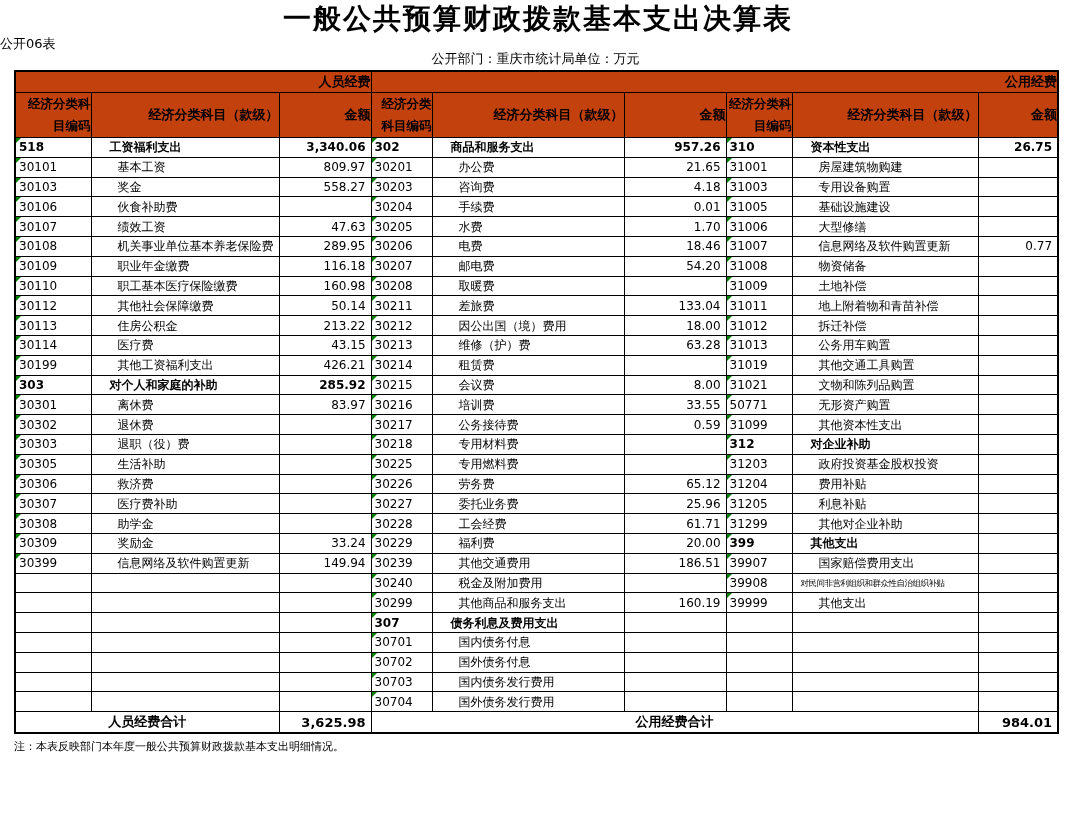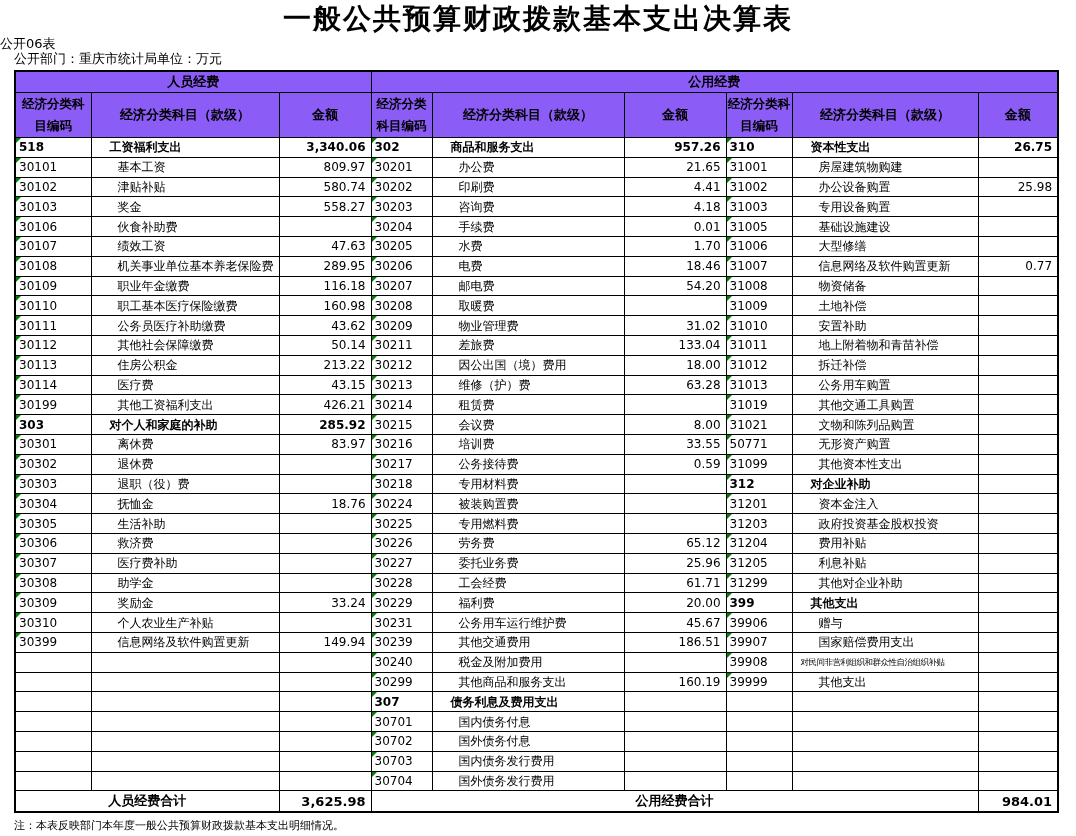--- a/index.html
+++ b/index.html
@@ -1,24 +1,24 @@
 <!DOCTYPE html>
 <html style="--flag: #008000;"><head>
 <meta charset="utf-8">
 <style>
   html,body{margin:0;padding:0;background:#fff;}
   .page{position:relative;width:1076px;height:836px;background:#ffffff;color:#000;
         font-family:"DejaVu Sans","Liberation Sans",sans-serif;overflow:hidden;}
   .title{ text-align:center;font-weight:bold;font-size:28px;letter-spacing:2px;height:34px;}
   .code-line{font-size:13px;line-height:15px;margin:2px 19px 0 0;}
-  .meta-row{display:flex;justify-content:flex-start;font-size:13px;line-height:16px;margin:0 19px 3px 14px;}
+  .meta-row{display:flex;justify-content:center;font-size:13px;line-height:16px;margin:0 19px 3px 14px;}
   table{border-collapse:collapse;table-layout:fixed;width:1043px;margin-left:14px;
         border:2px solid #000;}
   th,td{border:1px solid #000;padding:0;overflow:hidden;white-space:nowrap;}
-  thead th{font-weight:bold;text-align:center;font-size:13px;background:#8b5cf6;}
+  thead th{font-weight:bold;text-align:right;font-size:13px;background:#c2410c;}
   tr.group-row th{height:20px;}
   tr.cols-row th{height:28px;}
   tr.cols-row th.code-h{white-space:normal;line-height:22px;font-size:12.5px;}
   tbody tr{height:19.8px;}
   tbody td{font-size:12px;line-height:18px;}
   td.code{padding-left:3px;position:relative;}
   td.code.flag::before{content:"";position:absolute;left:0;top:0;width:0;height:0;
         border-top:5px solid var(--flag,#008000);border-right:5px solid transparent;}
   td.name.child{padding-left:26px;}
   td.name.parent{padding-left:18px;}
@@ -87,31 +87,20 @@
           <td class="name child">基本工资</td>
           <td class="amt">809.97</td>
           <td class="code flag">30201</td>
           <td class="name child">办公费</td>
           <td class="amt">21.65</td>
           <td class="code flag">31001</td>
           <td class="name child">房屋建筑物购建</td>
           <td class="amt"></td>
         </tr>
         <tr>
-          <td class="code flag">30102</td>
-          <td class="name child">津贴补贴</td>
-          <td class="amt">580.74</td>
-          <td class="code flag">30202</td>
-          <td class="name child">印刷费</td>
-          <td class="amt">4.41</td>
-          <td class="code flag">31002</td>
-          <td class="name child">办公设备购置</td>
-          <td class="amt">25.98</td>
-        </tr>
-        <tr>
           <td class="code flag">30103</td>
           <td class="name child">奖金</td>
           <td class="amt">558.27</td>
           <td class="code flag">30203</td>
           <td class="name child">咨询费</td>
           <td class="amt">4.18</td>
           <td class="code flag">31003</td>
           <td class="name child">专用设备购置</td>
           <td class="amt"></td>
         </tr>
@@ -164,31 +153,20 @@
           <td class="name child">职工基本医疗保险缴费</td>
           <td class="amt">160.98</td>
           <td class="code flag">30208</td>
           <td class="name child">取暖费</td>
           <td class="amt"></td>
           <td class="code flag">31009</td>
           <td class="name child">土地补偿</td>
           <td class="amt"></td>
         </tr>
         <tr>
-          <td class="code flag">30111</td>
-          <td class="name child">公务员医疗补助缴费</td>
-          <td class="amt">43.62</td>
-          <td class="code flag">30209</td>
-          <td class="name child">物业管理费</td>
-          <td class="amt">31.02</td>
-          <td class="code flag">31010</td>
-          <td class="name child">安置补助</td>
-          <td class="amt"></td>
-        </tr>
-        <tr>
           <td class="code flag">30112</td>
           <td class="name child">其他社会保障缴费</td>
           <td class="amt">50.14</td>
           <td class="code flag">30211</td>
           <td class="name child">差旅费</td>
           <td class="amt">133.04</td>
           <td class="code flag">31011</td>
           <td class="name child">地上附着物和青苗补偿</td>
           <td class="amt"></td>
         </tr>
@@ -261,31 +239,20 @@
         <tr>
           <td class="code flag">30303</td>
           <td class="name child">退职（役）费</td>
           <td class="amt"></td>
           <td class="code flag">30218</td>
           <td class="name child">专用材料费</td>
           <td class="amt"></td>
           <td class="code flag bold">312</td>
           <td class="name parent bold">对企业补助</td>
           <td class="amt bold"></td>
-        </tr>
-        <tr>
-          <td class="code flag">30304</td>
-          <td class="name child">抚恤金</td>
-          <td class="amt">18.76</td>
-          <td class="code flag">30224</td>
-          <td class="name child">被装购置费</td>
-          <td class="amt"></td>
-          <td class="code flag">31201</td>
-          <td class="name child">资本金注入</td>
-          <td class="amt"></td>
         </tr>
         <tr>
           <td class="code flag">30305</td>
           <td class="name child">生活补助</td>
           <td class="amt"></td>
           <td class="code flag">30225</td>
           <td class="name child">专用燃料费</td>
           <td class="amt"></td>
           <td class="code flag">31203</td>
           <td class="name child">政府投资基金股权投资</td>
@@ -327,31 +294,20 @@
         <tr>
           <td class="code flag">30309</td>
           <td class="name child">奖励金</td>
           <td class="amt">33.24</td>
           <td class="code flag">30229</td>
           <td class="name child">福利费</td>
           <td class="amt">20.00</td>
           <td class="code flag bold">399</td>
           <td class="name parent bold">其他支出</td>
           <td class="amt bold"></td>
-        </tr>
-        <tr>
-          <td class="code flag">30310</td>
-          <td class="name child">个人农业生产补贴</td>
-          <td class="amt"></td>
-          <td class="code flag">30231</td>
-          <td class="name child">公务用车运行维护费</td>
-          <td class="amt">45.67</td>
-          <td class="code flag">39906</td>
-          <td class="name child">赠与</td>
-          <td class="amt"></td>
         </tr>
         <tr>
           <td class="code flag">30399</td>
           <td class="name child">信息网络及软件购置更新</td>
           <td class="amt">149.94</td>
           <td class="code flag">30239</td>
           <td class="name child">其他交通费用</td>
           <td class="amt">186.51</td>
           <td class="code flag">39907</td>
           <td class="name child">国家赔偿费用支出</td>

